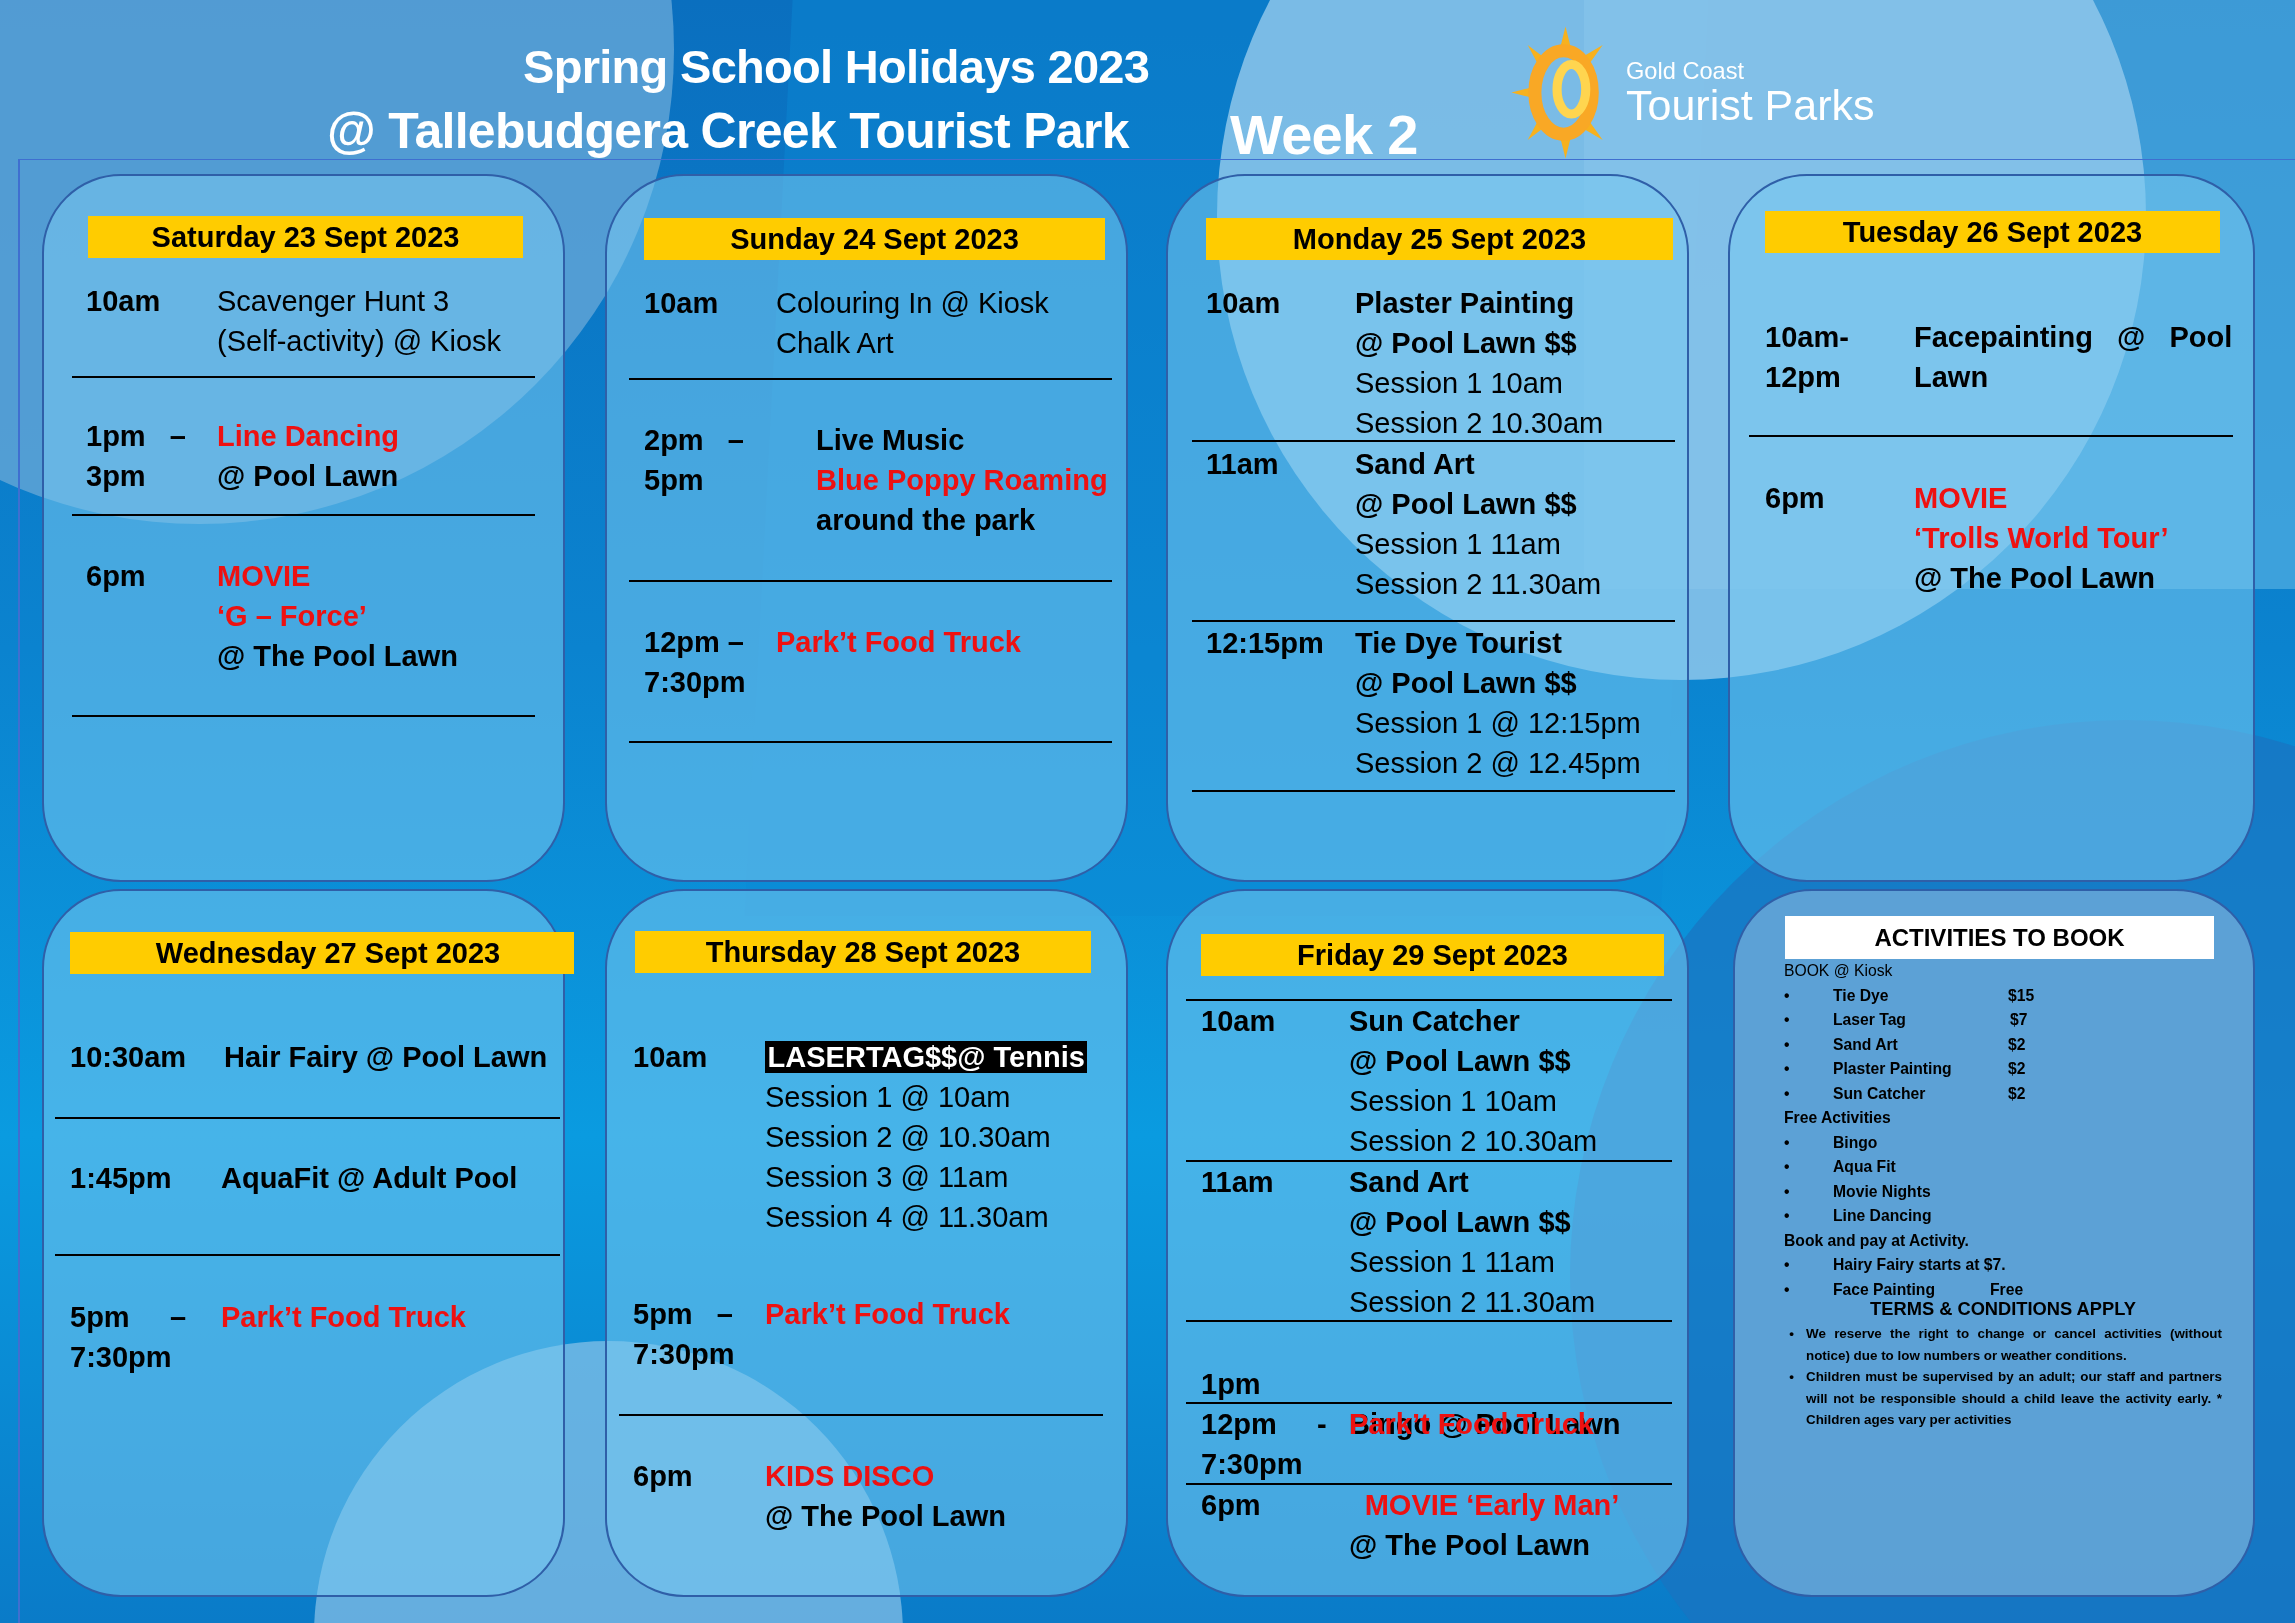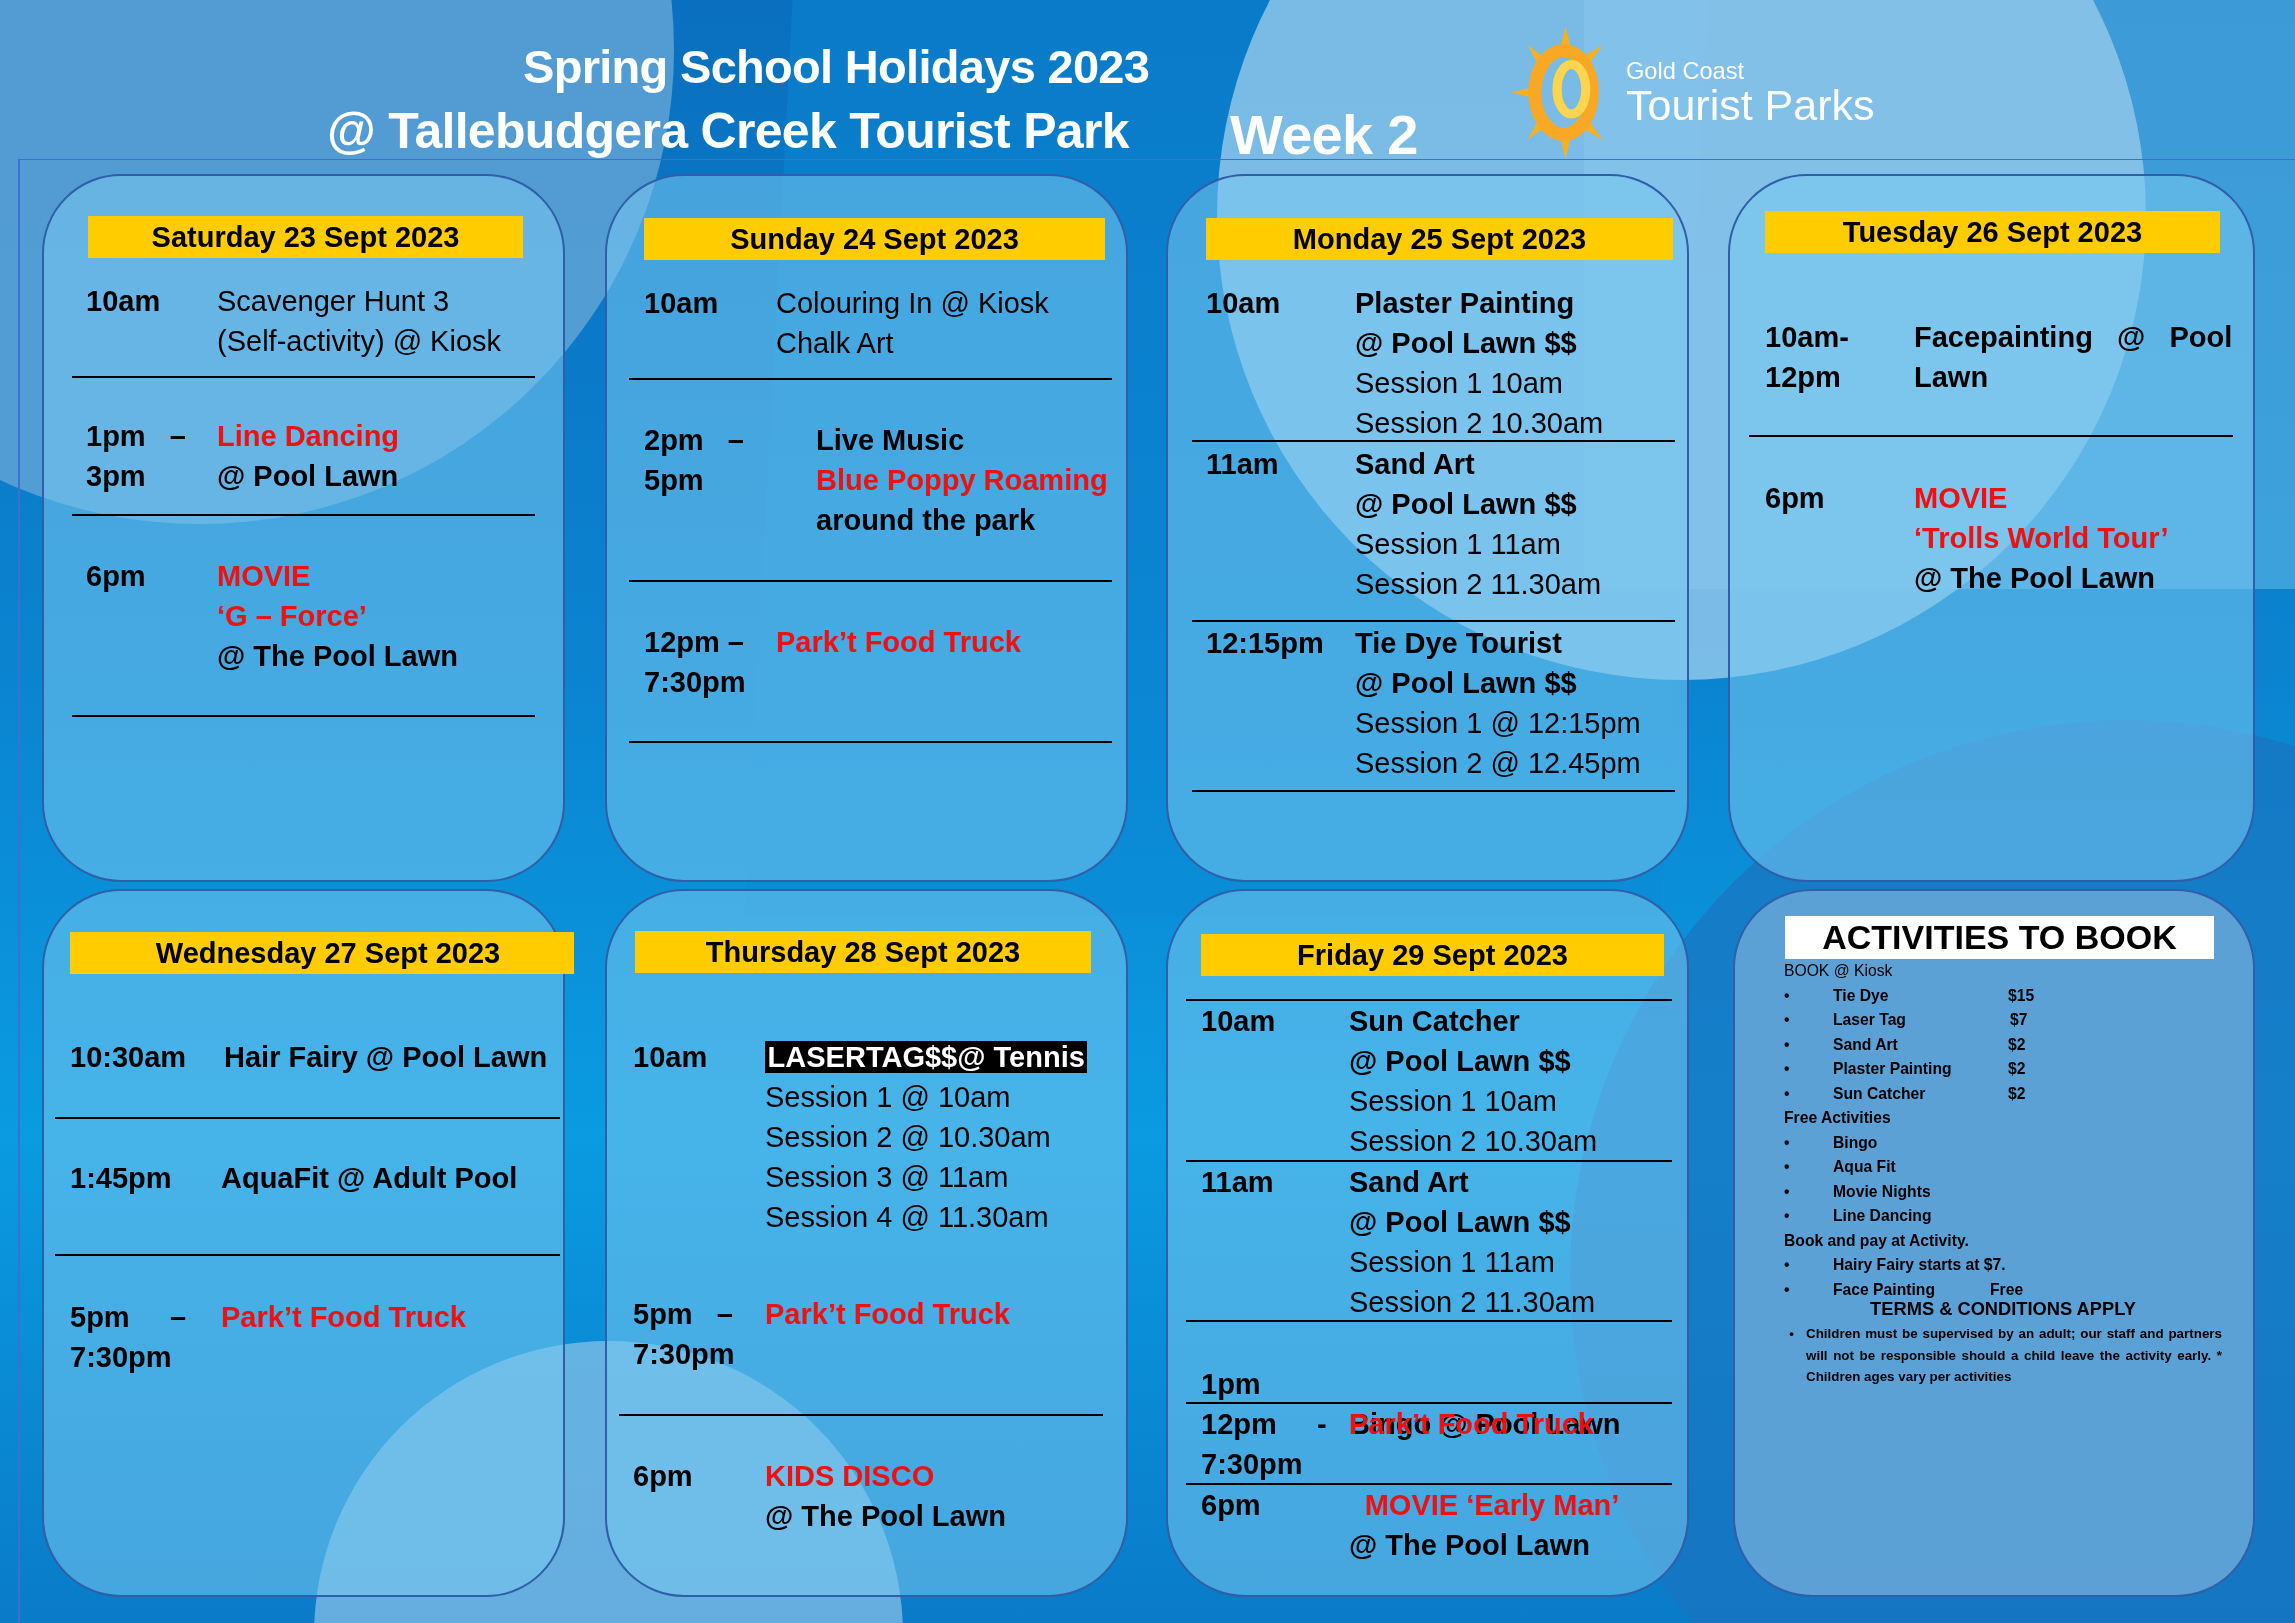--- a/index.html
+++ b/index.html
@@ -38,21 +38,21 @@
     font-family:"Liberation Sans", sans-serif;
   }
   .row { position:absolute; font-size:29px; line-height:40px; color:#000; font-family:"Liberation Sans", sans-serif; }
   .time { position:absolute; font-weight:bold; white-space:pre; }
   .desc { position:absolute; white-space:nowrap; }
   .b { font-weight:bold; }
   .red { color:#ee1111; font-weight:bold; }
   .hl { background:#000; color:#fff; font-weight:bold; padding:0 2.6px; }
   .hr { position:absolute; height:2px; background:#000; }
 
-  .book-head { position:absolute; background:#fff; color:#000; font-weight:bold; font-size:34px;
+  .book-head { position:absolute; background:#fff; color:#000; font-weight:bold; font-size:24px;
     text-align:center; line-height:43px; height:43px; }
   .book { position:absolute; font-size:15.7px; font-weight:bold; color:#000; line-height:24.5px; }
   .book .bul { position:absolute; left:0; }
   .book .nm { position:absolute; left:49px; white-space:nowrap; }
   .book .pr { position:absolute; left:224px; white-space:nowrap; }
   .terms-head { position:absolute; font-size:18.3px; font-weight:bold; text-align:center; color:#000; }
   .terms { position:absolute; font-size:13.4px; font-weight:bold; color:#000; line-height:21.6px; text-align:justify; }
   .terms .ti { position:relative; padding-left:22px; }
   .terms .ti::before { content:"•"; position:absolute; left:5.2px; top:0; }
 </style>
@@ -339,15 +339,16 @@
       <span class="nm">Hairy Fairy starts at $7.</span>
     </div>
   <div style="position:relative;height:24.5px;">
       <span class="bul">•</span>
       <span class="nm">Face Painting</span>
       <span class="pr" style="left:206px;">Free</span>
     </div>
 </div>
 <div class="terms-head" style="left:1784px;top:1298px;width:438px;">TERMS &amp; CONDITIONS APPLY</div>
 <div class="terms" style="left:1784px;top:1323px;width:438px;">
+  <div class="ti">We reserve the right to change or cancel activities (without notice) due to low numbers or weather conditions.</div>
   <div class="ti">Children must be supervised by an adult; our staff and partners will not be responsible should a child leave the activity early. * Children ages vary per activities</div>
 </div>
 
 
 </body></html>

